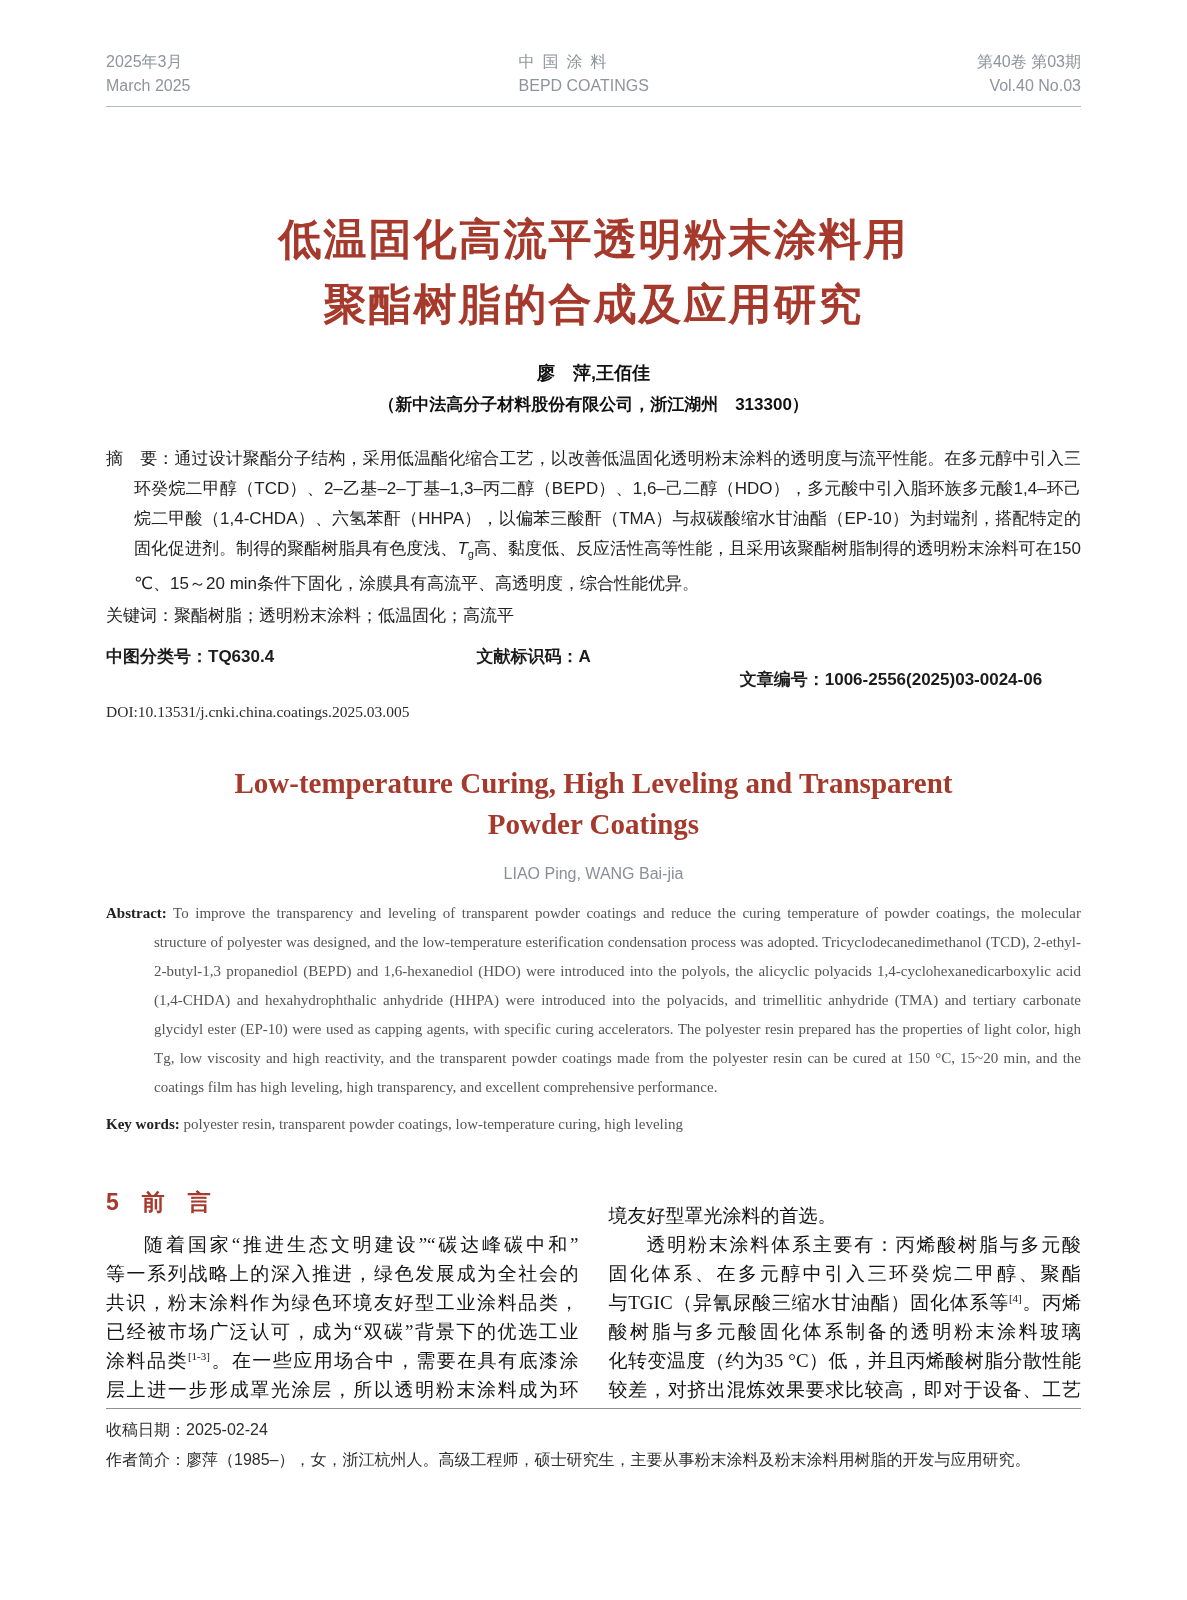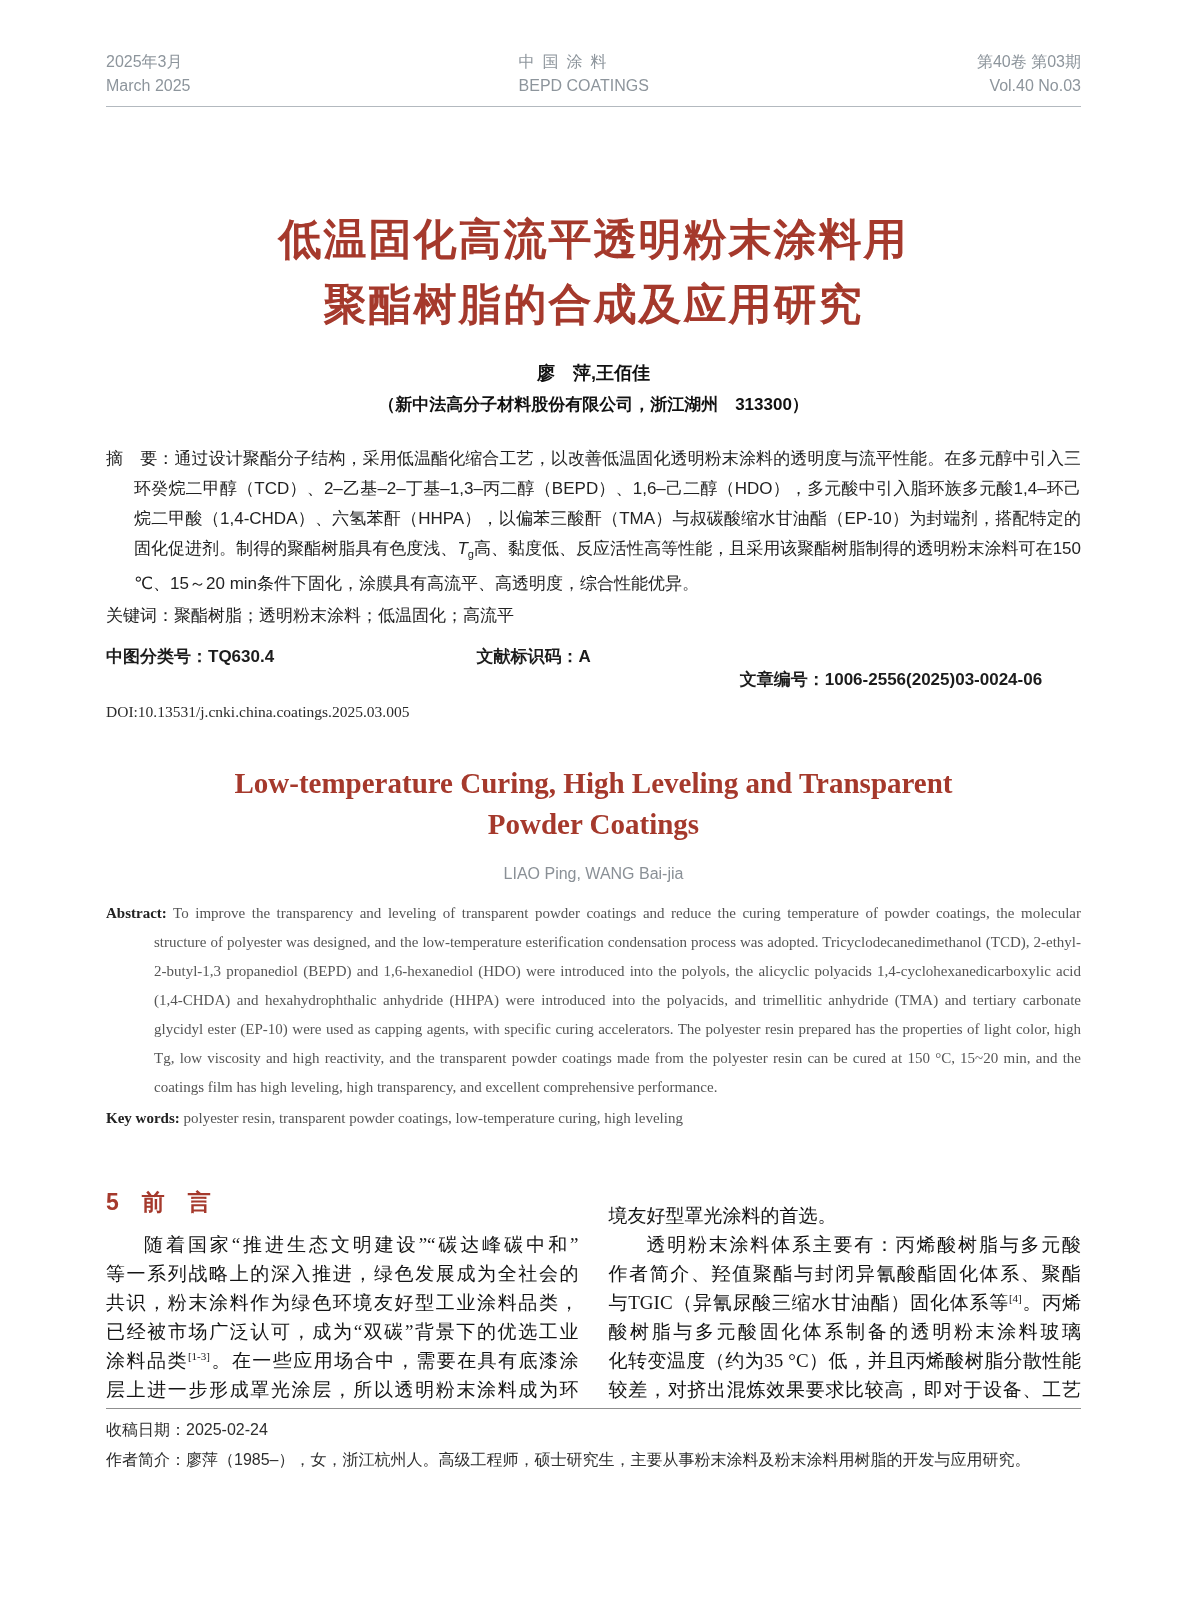--- a/index.html
+++ b/index.html
@@ -85,21 +85,21 @@
     font-family:"Liberation Sans","DejaVu Sans",sans-serif;
     font-size:16px;color:#8A9096;
   }
   .affil-en{
     margin-top:6px;text-align:center;
     font-family:"Liberation Serif","DejaVu Serif",serif;
     font-style:italic;font-size:16px;color:#6E6E6E;
   }
   
   .abs-en{
-    margin:16px 0 2px 0;
+    margin:16px 0 8px 0;
     font-family:"Liberation Serif","DejaVu Serif",serif;
     font-size:15px;line-height:29px;color:#555;
     text-align:justify;
     padding-left:48px;text-indent:-48px;
   }
   .abs-en b{color:#222;}
   .kw-en{
     margin:2px 0 0 0;
     font-family:"Liberation Serif","DejaVu Serif",serif;
     font-size:15px;line-height:29px;color:#555;
@@ -210,21 +210,21 @@
       <div class="bline fill ind">随着国家“推进生态文明建设”“碳达峰碳中和”</div>
       <div class="bline fill">等一系列战略上的深入推进，绿色发展成为全社会的</div>
       <div class="bline fill">共识，粉末涂料作为绿色环境友好型工业涂料品类，</div>
       <div class="bline fill">已经被市场广泛认可，成为“双碳”背景下的优选工业</div>
       <div class="bline fill"><span>涂料品类</span><sup>[1-3]</sup><span>。在一些应用场合中，需要在具有底漆涂</span></div>
       <div class="bline fill">层上进一步形成罩光涂层，所以透明粉末涂料成为环</div>
     </div>
     <div class="col right">
       <div class="bline">境友好型罩光涂料的首选。</div>
       <div class="bline fill ind">透明粉末涂料体系主要有：丙烯酸树脂与多元酸</div>
-      <div class="bline fill">作者简介、羟值聚酯与封闭异氰酸酯固化体系、聚酯</div>
+      <div class="bline fill">固化体系、在多元醇中引入三环癸烷二甲醇、聚酯</div>
       <div class="bline fill"><span>与TGIC（异氰尿酸三缩水甘油酯）固化体系等</span><sup>[4]</sup><span>。丙烯</span></div>
       <div class="bline fill">酸树脂与多元酸固化体系制备的透明粉末涂料玻璃</div>
       <div class="bline fill">化转变温度（约为35 °C）低，并且丙烯酸树脂分散性能</div>
       <div class="bline fill">较差，对挤出混炼效果要求比较高，即对于设备、工艺</div>
     </div>
   </div>
 
   <div class="footnotes">
     <div>收稿日期：2025-02-24</div>
     <div>作者简介：廖萍（1985–），女，浙江杭州人。高级工程师，硕士研究生，主要从事粉末涂料及粉末涂料用树脂的开发与应用研究。</div>

